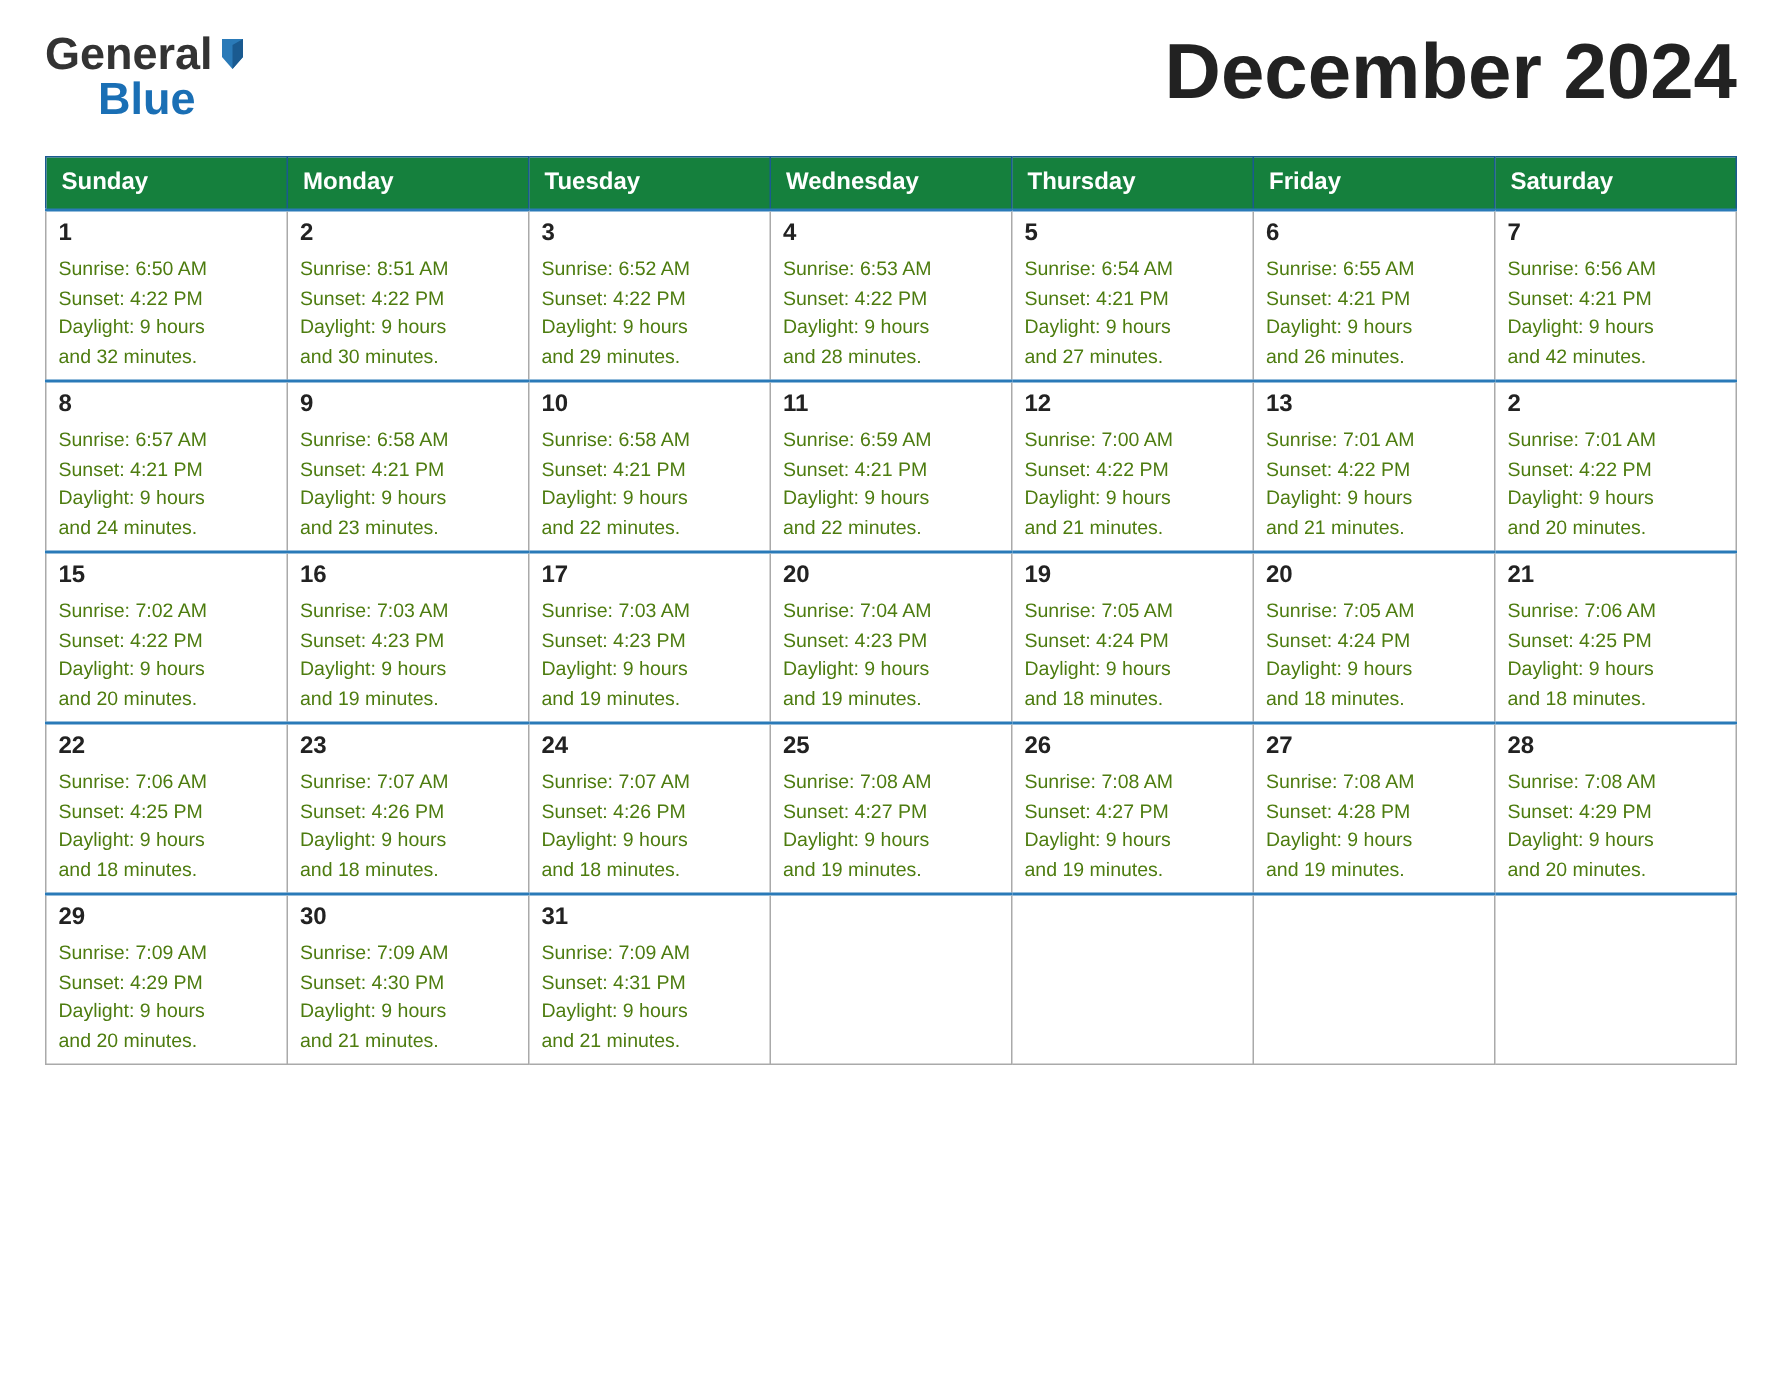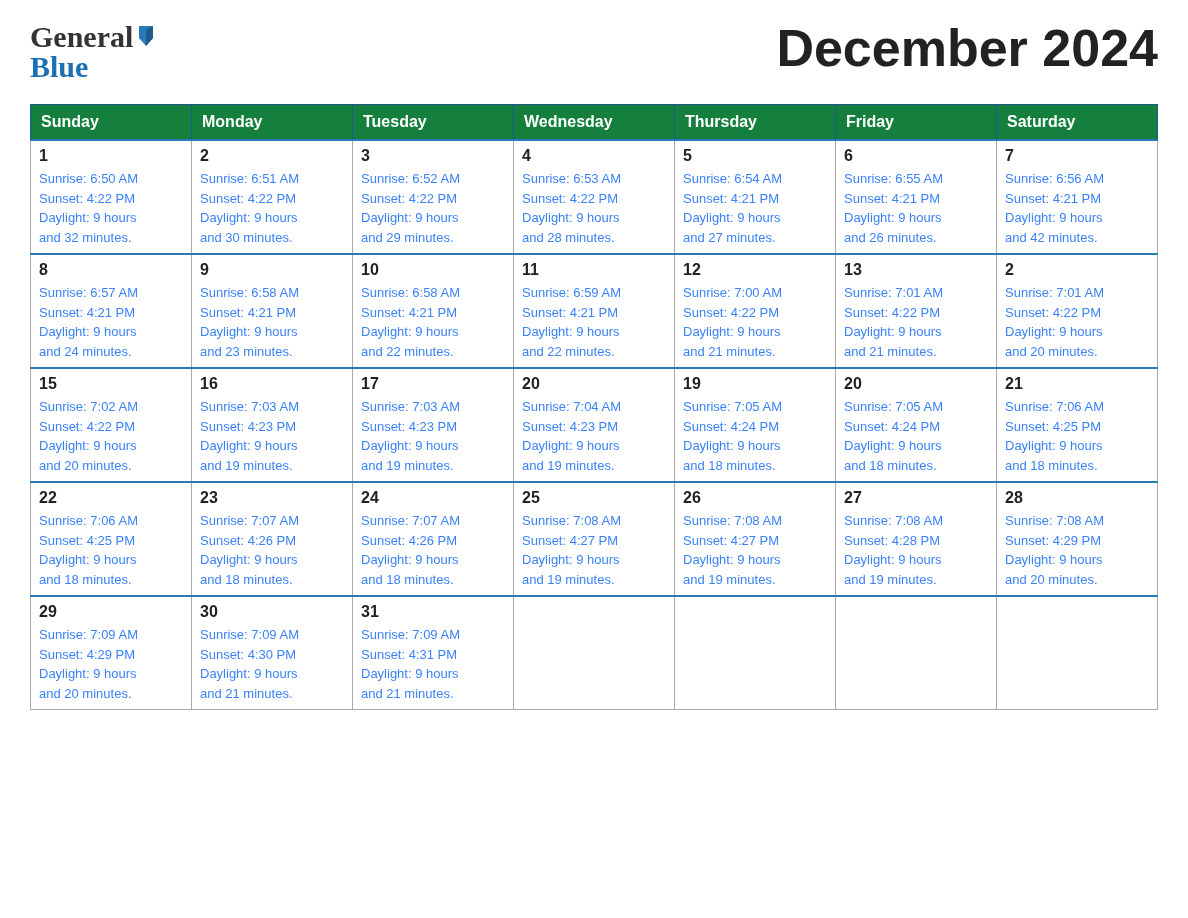--- a/index.html
+++ b/index.html
@@ -12,22 +12,21 @@
     }
     .header {
       display: flex;
       justify-content: space-between;
       align-items: flex-start;
       margin-bottom: 20px;
     }
     .logo {
       display: flex;
       flex-direction: column;
-      align-items: flex-start;
-      font-family: Liberation Serif, serif;
+      align-items: center;
     }
     .title-block {
     }
     .month-title {
       font-size: 52px;
       font-weight: bold;
       color: #222;
       line-height: 1.1;
     }
     .location {
@@ -64,21 +63,21 @@
     .day-number {
       font-size: 16px;
       font-weight: bold;
       color: #222;
       display: block;
       margin-bottom: 4px;
     }
     .day-info {
       font-size: 13px;
       line-height: 1.5;
-      color: #3b82f6;
+      color: #4d7c0f;
     }
     .week-row td {
       border-top: 2px solid #2a7ab8;
     }
 
     
     .logo-wrapper {
       display: flex;
       align-items: center;
     }
@@ -143,21 +142,21 @@
         <div class="day-info">
           <span>Sunrise: 6:50 AM</span><br>
           <span>Sunset: 4:22 PM</span><br>
           <span>Daylight: 9 hours</span><br>
           <span>and 32 minutes.</span>
         </div>
       </td>
         <td>
         <span class="day-number">2</span>
         <div class="day-info">
-          <span>Sunrise: 6:51 AM</span><br>
+          <span>Sunrise: 8:51 AM</span><br>
           <span>Sunset: 4:22 PM</span><br>
           <span>Daylight: 9 hours</span><br>
           <span>and 30 minutes.</span>
         </div>
       </td>
         <td>
         <span class="day-number">3</span>
         <div class="day-info">
           <span>Sunrise: 6:52 AM</span><br>
           <span>Sunset: 4:22 PM</span><br>

